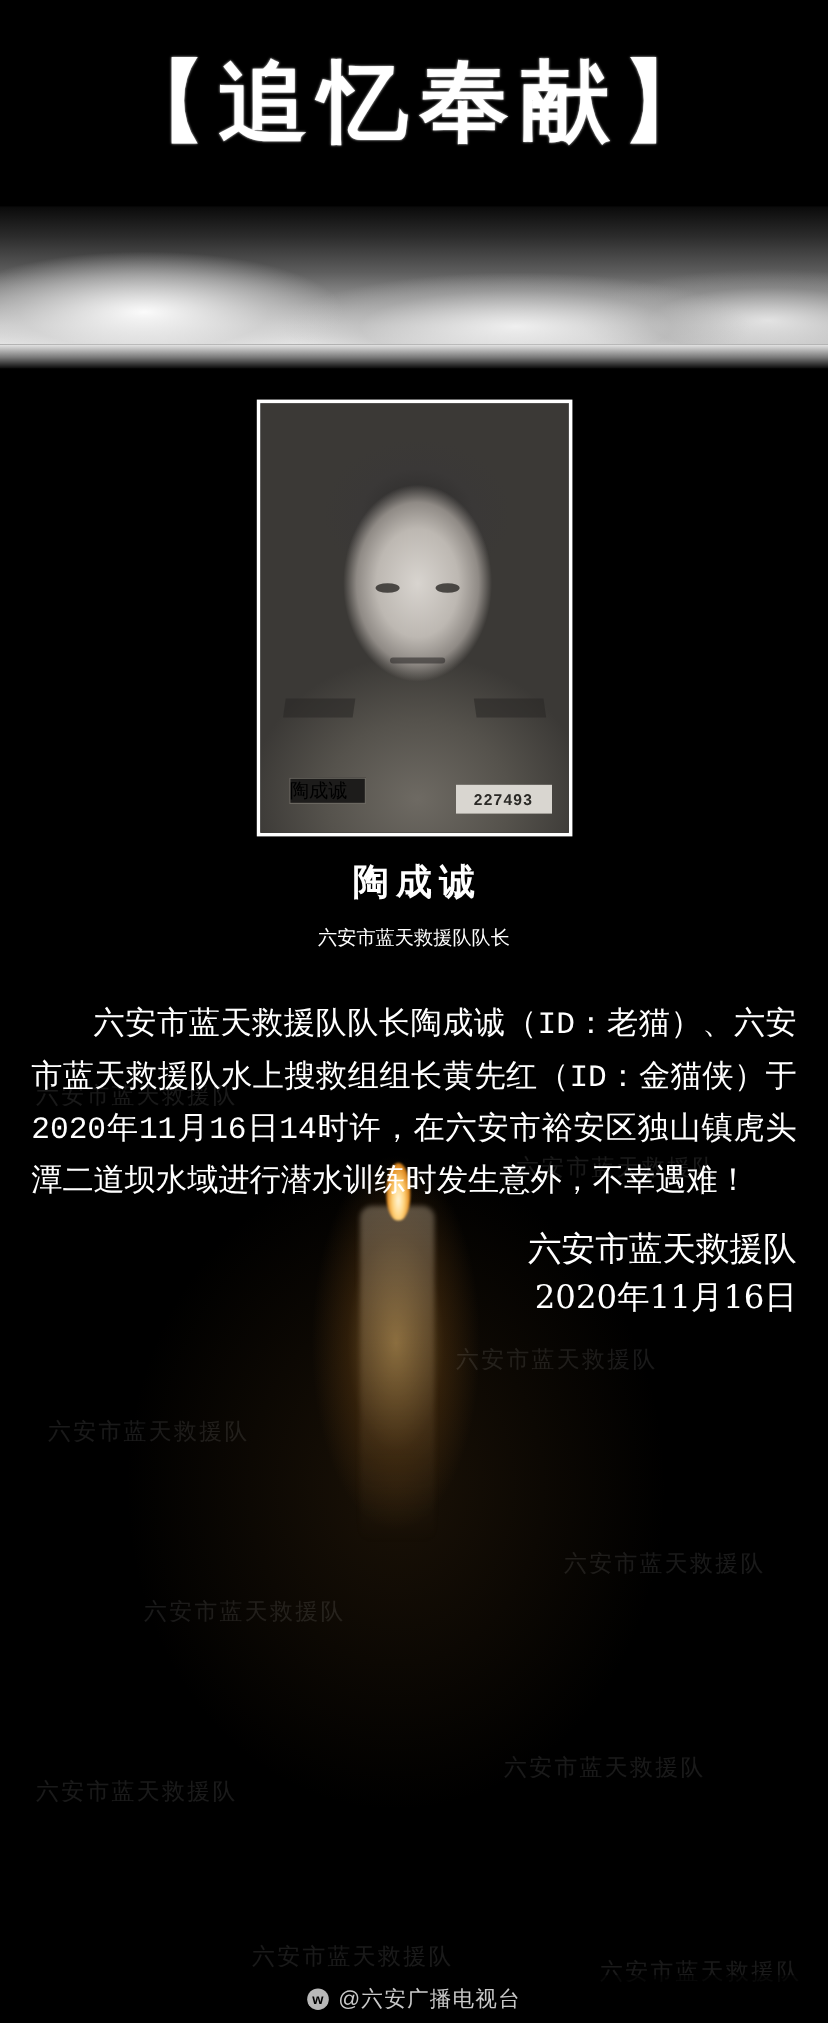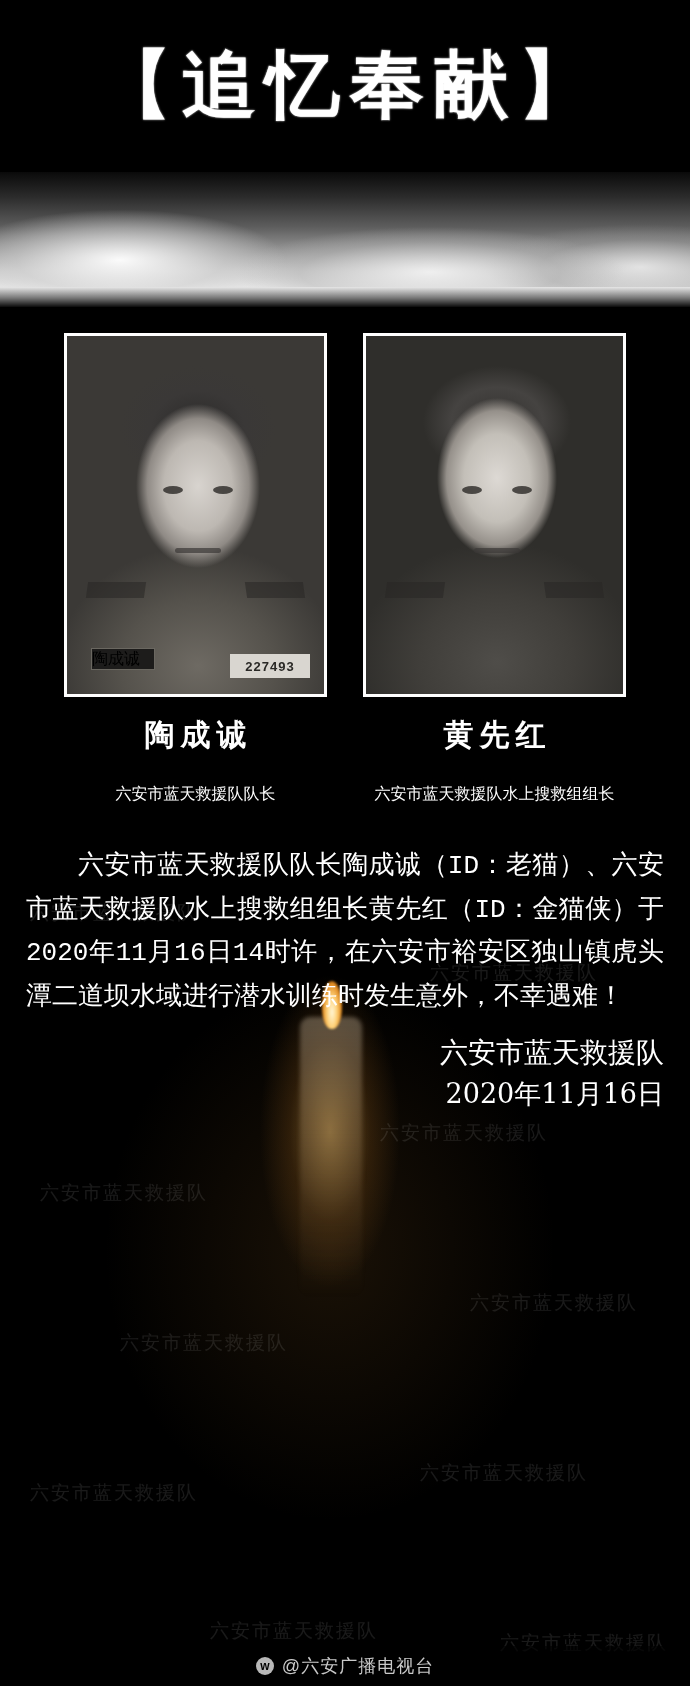--- a/index.html
+++ b/index.html
@@ -152,21 +152,21 @@
     font-size: 30px;
     letter-spacing: 6px;
     text-indent: 6px;
     margin-top: 18px;
   }
   .p-role {
     text-align: center;
     color: #ffffff;
     font-size: 16px;
     letter-spacing: 0px;
-    margin-top: 28px;
+    margin-top: 16px;
     white-space: nowrap;
   }
 
   
   .body-wrap {
     position: relative;
     margin-top: 26px;
     width: 690px;
     min-height: 830px;
     background:
@@ -292,33 +292,20 @@
           <div class="shoulder-l"></div>
           <div class="shoulder-r"></div>
           <div class="badge">陶成诚</div>
           <div class="numtag">227493</div>
         </div>
       </div>
       <div class="p-name">陶成诚</div>
       <div class="p-role">六安市蓝天救援队队长</div>
     </div>
 
-    <div class="portrait-block">
-      <div class="photo-frame">
-        <div class="photo p2">
-          <div class="eye-l"></div>
-          <div class="eye-r"></div>
-          <div class="mouth"></div>
-          <div class="shoulder-l"></div>
-          <div class="shoulder-r"></div>
-        </div>
-      </div>
-      <div class="p-name">黄先红</div>
-      <div class="p-role">六安市蓝天救援队水上搜救组组长</div>
-    </div>
 
   </div>
 
   <div class="body-wrap">
     <div class="candle"></div>
     <div class="flame"></div>
 
     <div class="body-text">
       <p>六安市蓝天救援队队长陶成诚（ID：老猫）、六安市蓝天救援队水上搜救组组长黄先红（ID：金猫侠）于2020年11月16日14时许，在六安市裕安区独山镇虎头潭二道坝水域进行潜水训练时发生意外，不幸遇难！</p>
     </div>

